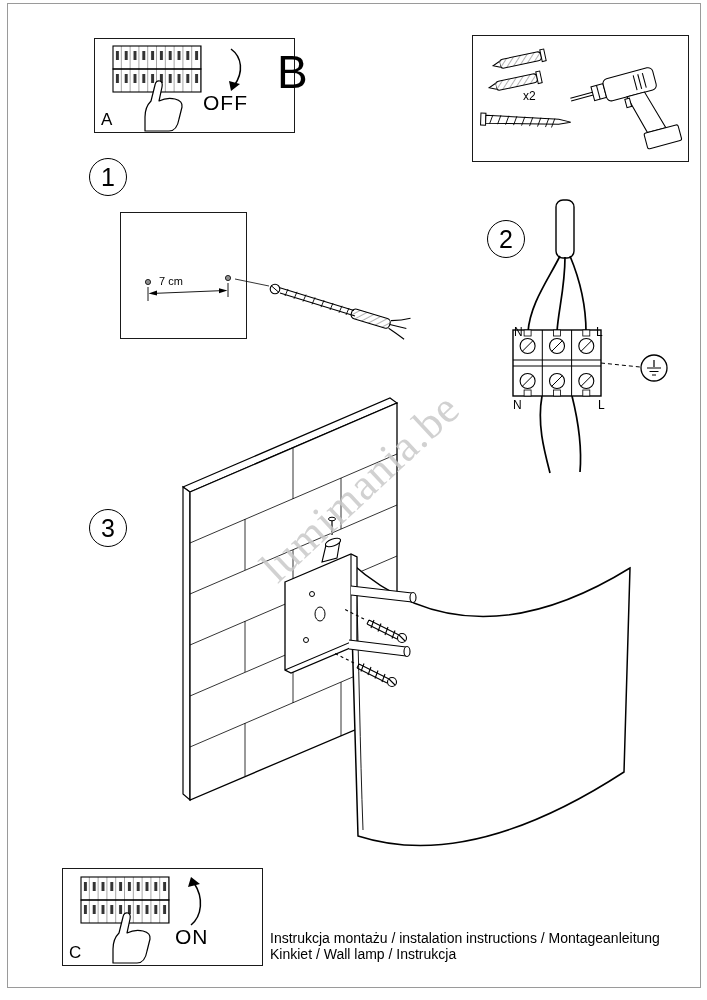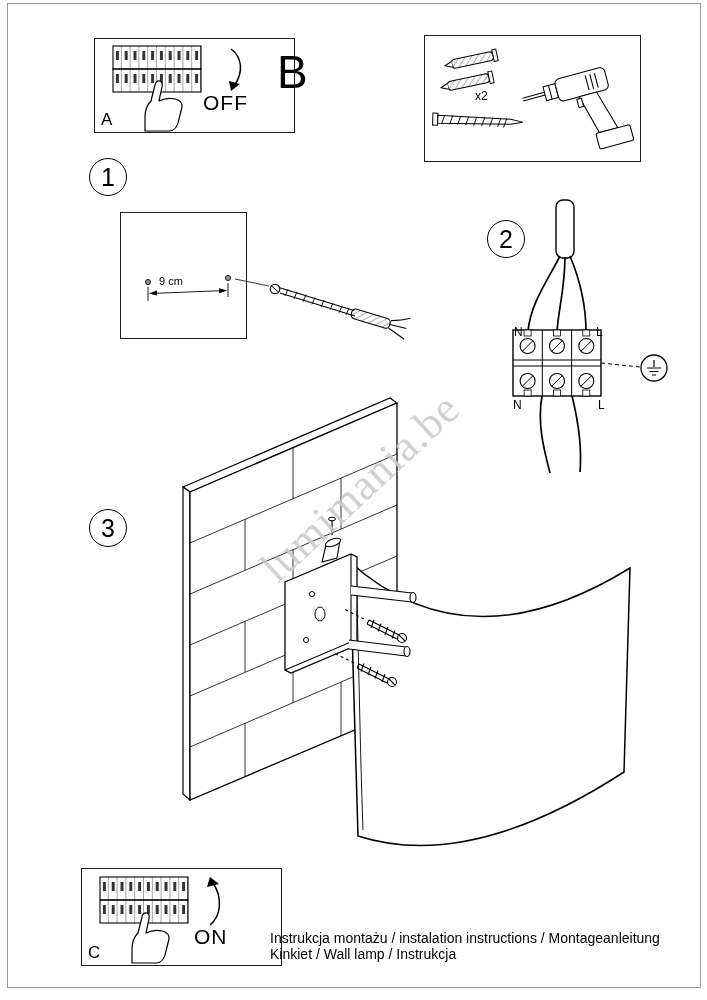--- a/index.html
+++ b/index.html
@@ -2,22 +2,22 @@
 <html><head>
 <meta charset="utf-8">
 <style>
   html,body{margin:0;padding:0;background:#fff;}
   .page{position:relative;width:707px;height:1000px;background:#fff;overflow:hidden;
         font-family:"Liberation Sans",sans-serif;color:#000;}
   .page-border{position:absolute;left:7px;top:3px;right:6px;bottom:12px;border:1px solid #9a9a9a;}
   .abs{position:absolute;}
   .box{position:absolute;border:1px solid #1a1a1a;background:#fff;}
   .box-a{left:62px;top:38px;width:199px;height:93px;margin-left:32px;}
-  .box-c{left:62px;top:868px;width:199px;height:96px;margin-left:19px;}
-  .box-parts{left:424px;top:35px;width:215px;height:125px;text-align:right;}
+  .box-c{left:62px;top:868px;width:199px;height:96px;}
+  .box-parts{left:472px;top:35px;width:215px;height:125px;text-align:right;}
   .box-step1{left:120px;top:212px;width:125px;height:125px;}
   .corner{position:absolute;left:6px;bottom:2px;font-size:17px;}
   .state{position:absolute;font-size:21px;letter-spacing:1px;}
   .state-off{left:108px;top:52px;}
   .state-on{left:112px;top:56px;}
   .letter-b{position:absolute;left:277px;top:45px;font-size:46px;}
   .x2{position:absolute;left:50px;top:53px;font-size:12px;}
   .step-circle{position:absolute;width:36px;height:36px;border:1.6px solid #000;border-radius:50%;
                display:flex;align-items:center;justify-content:center;font-size:25px;background:#fff;}
   .s1{left:89px;top:158px;} .s2{left:487px;top:220px;} .s3{left:89px;top:509px;}
@@ -107,21 +107,21 @@
     <svg width="125" height="125" viewBox="0 0 125 125">
       <circle cx="27" cy="69" r="2.6" fill="#909090" stroke="#000" stroke-width="0.8"></circle>
       <circle cx="107" cy="65" r="2.6" fill="#909090" stroke="#000" stroke-width="0.8"></circle>
       <g stroke="#000" stroke-width="0.9" fill="none">
         <path d="M27,74 V88 M107,70 V84"></path>
         <path d="M30,80.5 L104,77.5"></path>
       </g>
       <polygon points="27.5,80.6 36,77.6 36,82.6" fill="#000"></polygon>
       <polygon points="106.5,77.4 98,75.2 98,80.2" fill="#000"></polygon>
     </svg>
-    <span class="dim">9 cm</span>
+    <span class="dim">7 cm</span>
   </div>
   <svg class="abs" style="left:235px;top:262px;" width="200" height="100" viewBox="0 0 200 100">
     <defs>
       <pattern id="hatchS" width="5" height="5" patternUnits="userSpaceOnUse" patternTransform="rotate(45)">
         <line x1="0" y1="0" x2="0" y2="5" stroke="#666" stroke-width="1"></line>
       </pattern>
     </defs>
     <line x1="0" y1="17" x2="34" y2="24" stroke="#000" stroke-width="0.8"></line>
     <g stroke="#000" fill="#fff">
       <circle cx="40" cy="27" r="4.8" stroke-width="1.1"></circle>

